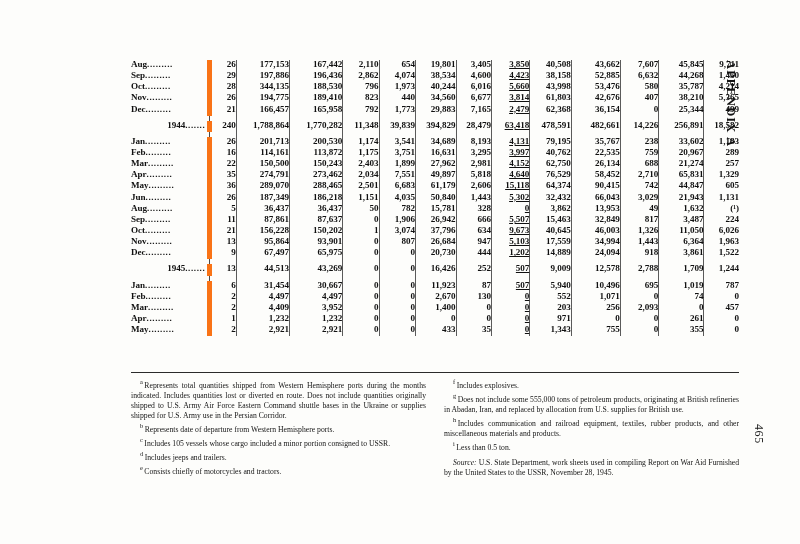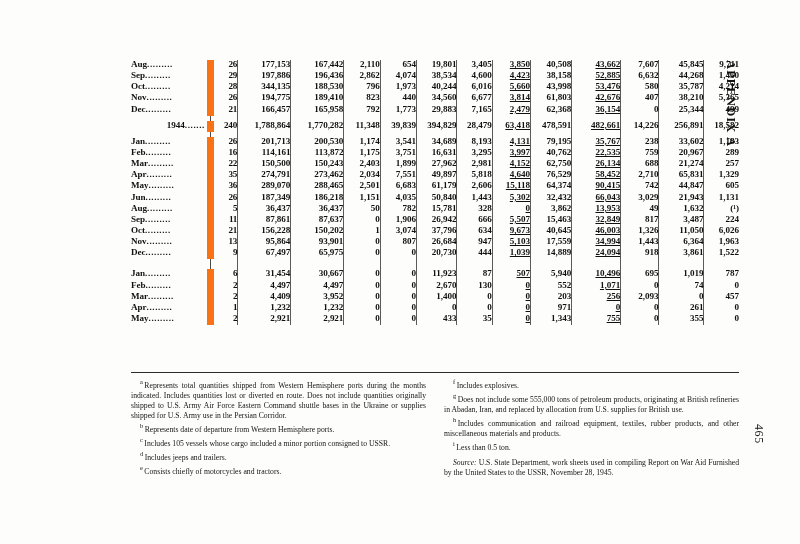--- a/index.html
+++ b/index.html
@@ -71,21 +71,21 @@
     vertical-align: baseline;
     font-weight: 600;
     letter-spacing: -0.05px;
   }
   td.lbl {
     text-align: left;
     width: 76px;
     padding-left: 2px;
     font-weight: 600;
     letter-spacing: 0.1px;
-    border-right: 7px solid #f97316;
+    border-right: 5px solid #f97316;
     position: relative;
   }
   td.lbl .leader {
     letter-spacing: 0.6px;
   }
   tr.yeartotal td.lbl {
     text-align: right;
     padding-right: 2px;
     padding-left: 0;
   }
@@ -99,21 +99,21 @@
   
   .c1  { width: 24px; }
   .c2  { width: 53px; }
   .c3  { width: 53px; }
   .c4  { width: 36px; }
   .c5  { width: 36px; font-family: Liberation Serif, serif; }
   .c6  { width: 40px; }
   .c7  { width: 35px; }
   .c8  { width: 38px; text-decoration: underline; }
   .c9  { width: 41px; }
-  .c10 { width: 49px; text-decoration: underline; }
+  .c10 { width: 49px; }
   .c11 { width: 38px; }
   .c12 { width: 45px; }
   .c13 { width: 35px; }
 
   tr.spacer td { height: 5px; border-right-color: transparent; }
   tr.spacer td.lbl { border-right: 1px solid #4a4a4a; }
   tr.spacer td.num { border-right: 1px solid #5a5a5a; }
   tr.spacer td.num.last { border-right: none; }
 
   .rule {
@@ -453,21 +453,21 @@
           </tr>
           <tr>
             <td class="lbl">Dec<span class="leader">.........</span></td>
             <td class="num c1">9</td>
             <td class="num c2">67,497</td>
             <td class="num c3">65,975</td>
             <td class="num c4">0</td>
             <td class="num c5">0</td>
             <td class="num c6">20,730</td>
             <td class="num c7">444</td>
-            <td class="num c8">1,039</td>
+            <td class="num c8">1,202</td>
             <td class="num c9">14,889</td>
             <td class="num c10">24,094</td>
             <td class="num c11">918</td>
             <td class="num c12">3,861</td>
             <td class="num c13 last">1,522</td>
           </tr>
           <tr class="spacer">
             <td class="lbl"></td>
             <td class="num c1"></td>
             <td class="num c2"></td>
@@ -475,20 +475,36 @@
             <td class="num c4"></td>
             <td class="num c5"></td>
             <td class="num c6"></td>
             <td class="num c7"></td>
             <td class="num c8"></td>
             <td class="num c9"></td>
             <td class="num c10"></td>
             <td class="num c11"></td>
             <td class="num c12"></td>
             <td class="num c13 last"></td>
+          </tr>
+          <tr class="yeartotal">
+            <td class="lbl">1945<span class="leader">.......</span></td>
+            <td class="num c1">13</td>
+            <td class="num c2">44,513</td>
+            <td class="num c3">43,269</td>
+            <td class="num c4">0</td>
+            <td class="num c5">0</td>
+            <td class="num c6">16,426</td>
+            <td class="num c7">252</td>
+            <td class="num c8">507</td>
+            <td class="num c9">9,009</td>
+            <td class="num c10">12,578</td>
+            <td class="num c11">2,788</td>
+            <td class="num c12">1,709</td>
+            <td class="num c13 last">1,244</td>
           </tr>
           <tr class="spacer">
             <td class="lbl"></td>
             <td class="num c1"></td>
             <td class="num c2"></td>
             <td class="num c3"></td>
             <td class="num c4"></td>
             <td class="num c5"></td>
             <td class="num c6"></td>
             <td class="num c7"></td>

